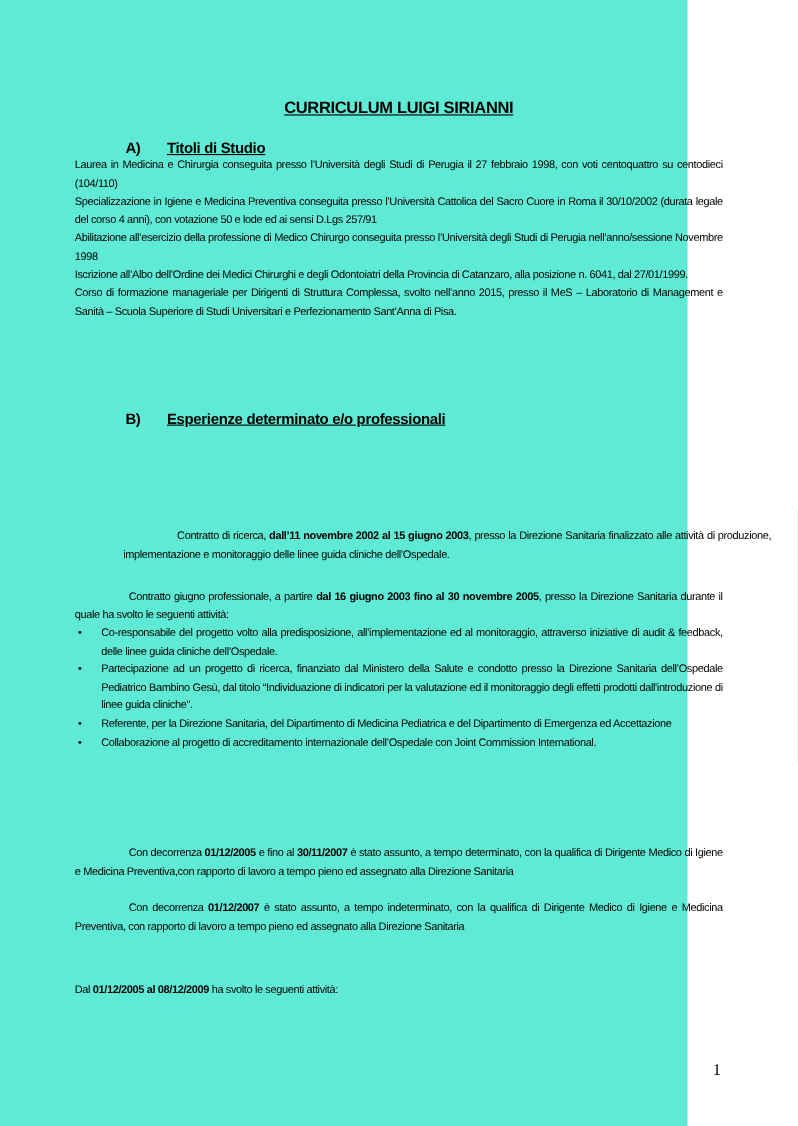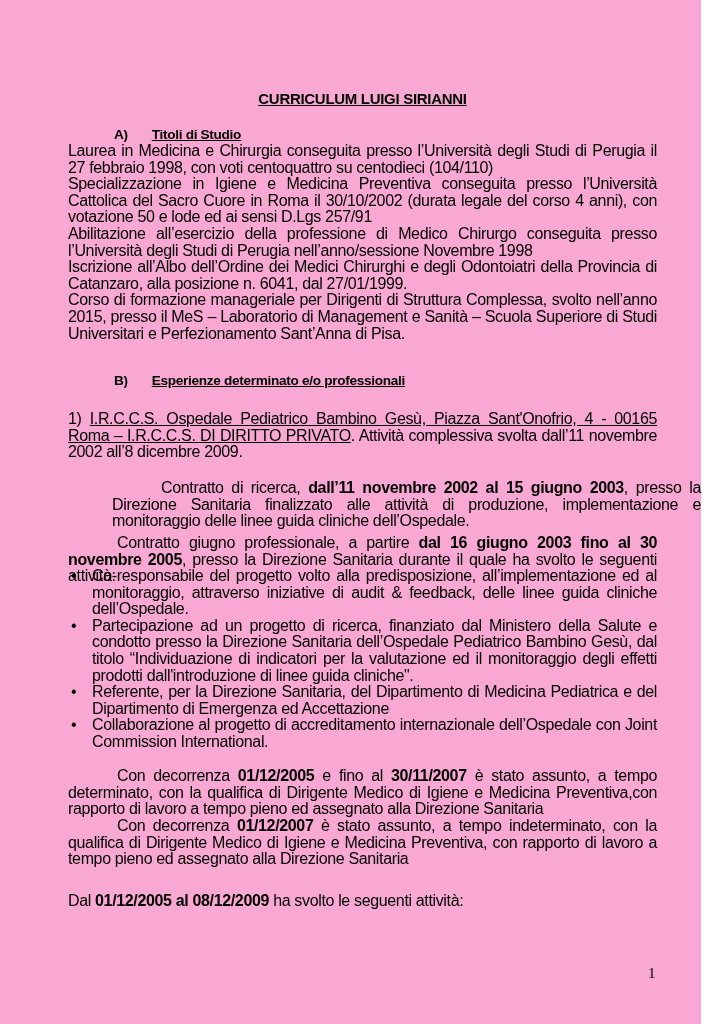--- a/index.html
+++ b/index.html
@@ -1,19 +1,19 @@
 <!DOCTYPE html>
 <html><head>
 <meta charset="utf-8">
 <style>
   html, body { margin: 0; padding: 0; background: #ffffff; }
   body { width: 725px; height: 1024px; position: relative; overflow: hidden;
          font-family: "Liberation Sans", sans-serif; color: #000; }
-  .page { position: absolute; left: 0; top: 0; width: 701px; height: 1024px; background: #f9a8d4; }
-  .text { position: absolute; left: 68px; width: 589px; font-size: 16px; line-height: 16.6px;
+  .page { position: absolute; left: 0; top: 0; width: 625px; height: 1024px; background: #5eead4; }
+  .text { position: absolute; left: 68px; width: 589px; font-size: 10px; line-height: 16.6px;
           font-family: "Liberation Sans", sans-serif; letter-spacing: -0.35px; }
   .just { text-align: justify; text-align-last: left; }
   .title { position: absolute; top: 90px; left: 0; width: 725px; text-align: center;
            font-weight: bold; font-size: 15px; text-decoration: underline; letter-spacing: -0.3px; }
   .heading { position: absolute; left: 114px; font-weight: bold; font-size: 13.6px; letter-spacing: -0.3px; }
   .heading .u { text-decoration: underline; margin-left: 24px; }
   .indent { text-indent: 49px; }
   .u { text-decoration: underline; }
   b { font-weight: bold; }
   ul.bullets { list-style: none; margin: 0; padding: 0; }
@@ -37,24 +37,20 @@
     <div>Specializzazione in Igiene e Medicina Preventiva conseguita presso l’Università Cattolica del Sacro Cuore in Roma il 30/10/2002 (durata legale del corso 4 anni), con votazione 50 e lode ed ai sensi D.Lgs 257/91</div>
     <div>Abilitazione all’esercizio della professione di Medico Chirurgo conseguita presso l’Università degli Studi di Perugia nell’anno/sessione Novembre 1998</div>
     <div>Iscrizione all’Albo dell’Ordine dei Medici Chirurghi e degli Odontoiatri della Provincia di Catanzaro, alla posizione n. 6041, dal 27/01/1999.</div>
     <div>Corso di formazione manageriale per Dirigenti di Struttura Complessa, svolto nell’anno 2015, presso il MeS – Laboratorio di Management e Sanità – Scuola Superiore di Studi Universitari e Perfezionamento Sant’Anna di Pisa.</div>
   </div>
 
   <div class="heading" style="top:373px;">
     <span>B)</span><span class="u">Esperienze determinato e/o professionali</span>
   </div>
 
-  <div class="text just" style="top:411px;">
-    <span>1)</span>
-    <span class="u">I.R.C.C.S. Ospedale Pediatrico Bambino Gesù, Piazza Sant'Onofrio, 4 - 00165 Roma – I.R.C.C.S. DI DIRITTO PRIVATO</span><span>. Attività complessiva svolta dall’11 novembre 2002 all’8 dicembre 2009.</span>
-  </div>
 
   <div class="text just indent" style="top:480px;margin-left:44px;">
     <span>Contratto di ricerca, </span><b>dall’11 novembre 2002 al 15 giugno 2003</b><span>, presso la Direzione Sanitaria finalizzato alle attività di produzione, implementazione e monitoraggio delle linee guida cliniche dell’Ospedale.</span>
   </div>
 
   <div class="text just indent" style="top:535px;">
     <span>Contratto giugno professionale, a partire </span><b>dal 16 giugno 2003 fino al 30 novembre 2005</b><span>, presso la Direzione Sanitaria durante il quale ha svolto le seguenti attività:</span>
   </div>
 
   <div class="text" style="top:568px;">

